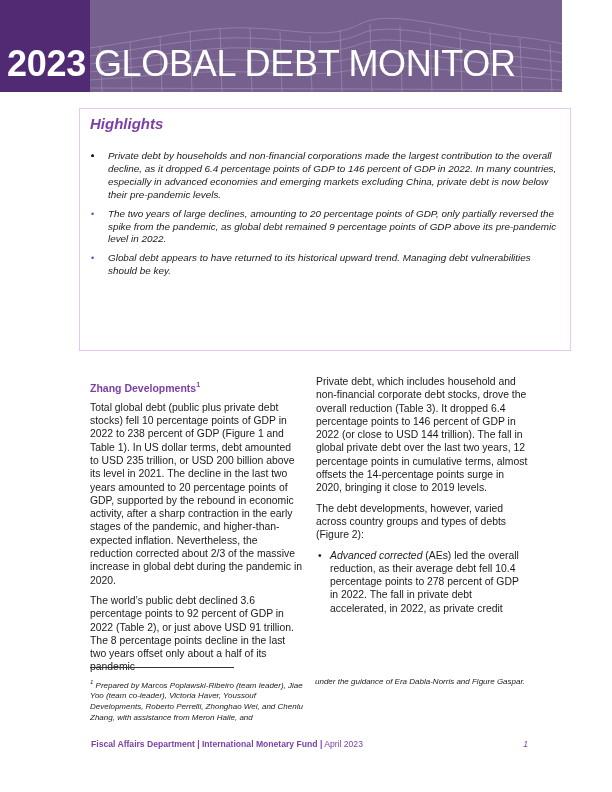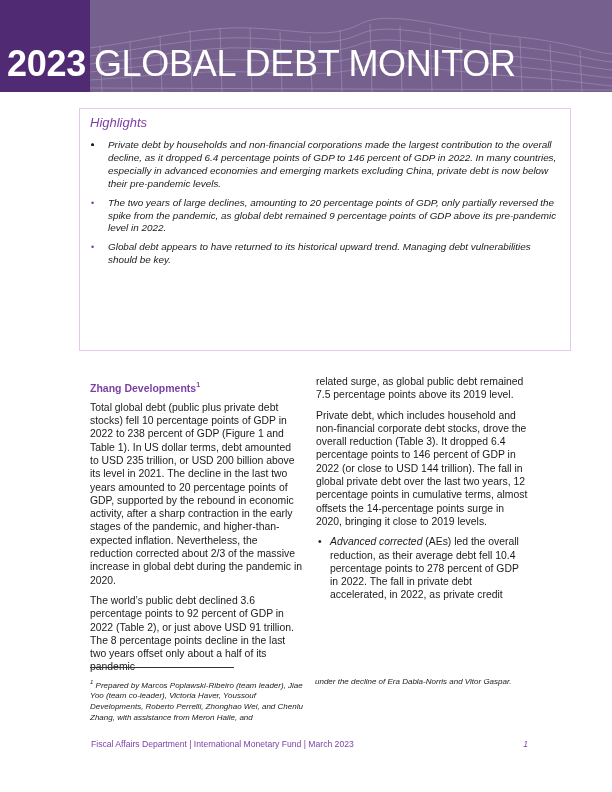--- a/index.html
+++ b/index.html
@@ -1,26 +1,26 @@
 <!DOCTYPE html>
 <html><head>
 <meta charset="utf-8">
 <style>
   html, body { margin: 0; padding: 0; background: #ffffff; }
   body { width: 612px; height: 792px; position: relative; overflow: hidden; font-family: "Liberation Sans", sans-serif; color: #1a1a1a; }
 
-  .banner { position: absolute; left: 0; top: 0; width: 612px; height: 92px; background: #76608e; overflow: hidden; text-decoration: underline; }
+  .banner { position: absolute; left: 0; top: 0; width: 562px; height: 92px; background: #76608e; overflow: hidden; text-decoration: underline; }
   .banner-left { position: absolute; left: 0; top: 0; width: 90px; height: 92px; background: #512a74; }
   .banner svg.mesh { position: absolute; left: 90px; top: 0; width: 522px; height: 92px; }
   .banner-title { position: absolute; left: 7px; top: 44px; font-size: 36px; line-height: 40px; color: #ffffff; white-space: nowrap; letter-spacing: -0.3px; }
   .banner-title .year { font-weight: bold; }
   .banner-title .rest { font-weight: normal; margin-left: 8px; }
 
   .highlights { position: absolute; left: 79px; top: 108px; width: 492px; height: 243px; border: 1px solid #e3c9ec; box-sizing: border-box; padding: 6px 10px 0 10px; }
-  .hl-title { color: #7b3fa6; font-weight: normal; font-style: italic; font-size: 13px; margin: 0 0 9px 0; }
+  .hl-title { color: #7b3fa6; font-weight: bold; font-style: italic; font-size: 15px; margin: 0 0 18px 0; }
   .hl-list { list-style: none; margin: 0; padding: 0; }
   .hl-item { position: relative; padding-left: 18px; font-style: italic; font-size: 9.9px; line-height: 12.9px; margin-bottom: 6px; }
   .hl-item .bullet { position: absolute; left: 1px; top: 0; font-style: normal; font-size: 9px; }
   .hl-item .bullet.purple { color: #7b3fa6; }
 
   .col { position: absolute; top: 378px; width: 212px; font-size: 10.4px; line-height: 13.3px; }
   .col-left { left: 90px; }
   .col-right { left: 316px; top: 375px; }
   .sec-title { color: #7b3fa6; font-weight: bold; font-size: 10.5px; margin: 0 0 6px 0; }
   .sec-title sup { font-size: 7px; }
@@ -28,21 +28,21 @@
   .sub-item { position: relative; padding-left: 14px; margin-top: 2px; }
   .sub-item .bullet { position: absolute; left: 2px; top: 0; }
 
   .fn-rule { position: absolute; left: 90px; top: 667px; width: 144px; height: 1px; background: #333; }
   .footnote { position: absolute; top: 677px; font-style: italic; font-size: 8px; line-height: 10.8px; width: 215px; }
   .fn-left { left: 90px; }
   .fn-right { left: 315px; }
   .footnote sup { font-size: 6px; }
 
   .footer { position: absolute; left: 91px; top: 739px; width: 440px; font-size: 8.6px; color: #7b3fa6; }
-  .footer .bold { font-weight: normal; }
+  .footer .bold { font-weight: bold; }
   .footer .page-num { position: absolute; right: 3px; top: 0; font-style: italic; }
 </style>
 </head>
 <body>
 
 <div class="banner">
   <div class="banner-left"></div>
   <svg class="mesh" viewBox="0 0 522 92" preserveAspectRatio="none">
     <g stroke="#b4a6c4" stroke-width="0.6" fill="none" opacity="0.75">
       <path d="M0 48 C60 40,110 26,160 28 S240 40,270 24 S360 30,420 36 S500 52,522 54"></path>
@@ -70,27 +70,27 @@
   </ul>
 </div>
 
 <div class="col col-left">
   <div class="sec-title"><span>Zhang Developments</span><sup>1</sup></div>
   <p class="para">Total global debt (public plus private debt stocks) fell 10 percentage points of GDP in 2022 to 238 percent of GDP (Figure 1 and Table 1). In US dollar terms, debt amounted to USD 235 trillion, or USD 200 billion above its level in 2021. The decline in the last two years amounted to 20 percentage points of GDP, supported by the rebound in economic activity, after a sharp contraction in the early stages of the pandemic, and higher-than-expected inflation. Nevertheless, the reduction corrected about 2/3 of the massive increase in global debt during the pandemic in 2020.</p>
   <p class="para">The world’s public debt declined 3.6 percentage points to 92 percent of GDP in 2022 (Table 2), or just above USD 91 trillion. The 8 percentage points decline in the last two years offset only about a half of its pandemic-</p>
 </div>
 
 <div class="col col-right">
-  <p class="para">related surge, as global public debt remained 7.5 percentage points above its 2019 level.</p>
   <p class="para">Private debt, which includes household and non-financial corporate debt stocks, drove the overall reduction (Table 3). It dropped 6.4 percentage points to 146 percent of GDP in 2022 (or close to USD 144 trillion). The fall in global private debt over the last two years, 12 percentage points in cumulative terms, almost offsets the 14-percentage points surge in 2020, bringing it close to 2019 levels.</p>
+  <p class="para">The debt developments, however, varied across country groups and types of debts (Figure 2):</p>
   <div class="sub-item">
     <span class="bullet">•</span><em>Advanced corrected</em><span> (AEs) led the overall reduction, as their average debt fell 10.4 percentage points to 278 percent of GDP in 2022. The fall in private debt accelerated, in 2022, as private credit</span>
   </div>
 </div>
 
 <div class="fn-rule"></div>
 <div class="footnote fn-left"><sup>1</sup><span> Prepared by Marcos Poplawski-Ribeiro (team leader), Jiae Yoo (team co-leader), Victoria Haver, Youssouf Developments, Roberto Perrelli, Zhonghao Wei, and Chenlu Zhang, with assistance from Meron Haile, and</span></div>
-<div class="footnote fn-right"><span>under the decline of Era Dabla-Norris and Vitor Gaspar.</span></div>
+<div class="footnote fn-right"><span>under the guidance of Era Dabla-Norris and Figure Gaspar.</span></div>
 
 <div class="footer">
-  <span class="bold">Fiscal Affairs Department | International Monetary Fund |</span><span> March 2023</span>
+  <span class="bold">Fiscal Affairs Department | International Monetary Fund |</span><span> April 2023</span>
   <span class="page-num">1</span>
 </div>
 
 </body></html>

